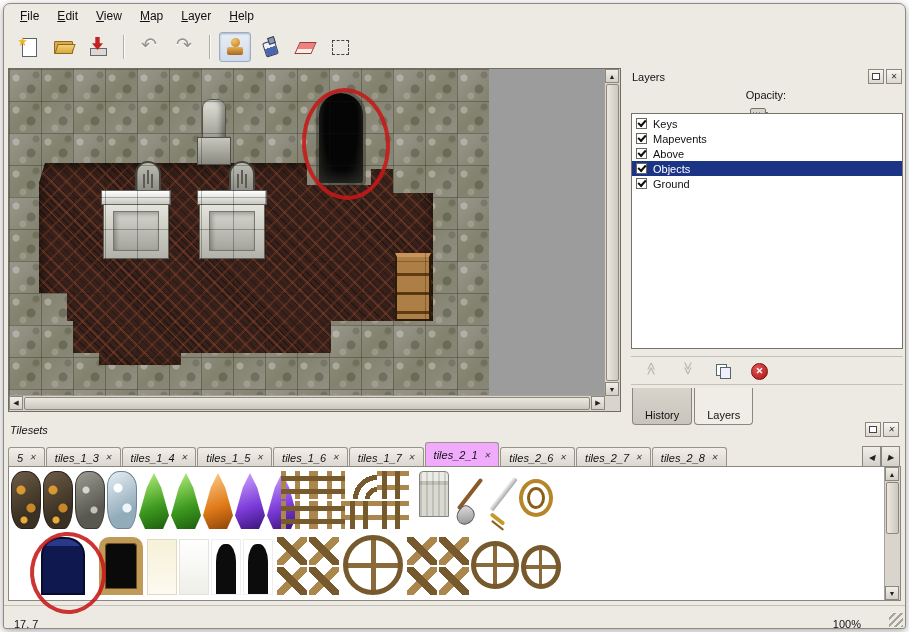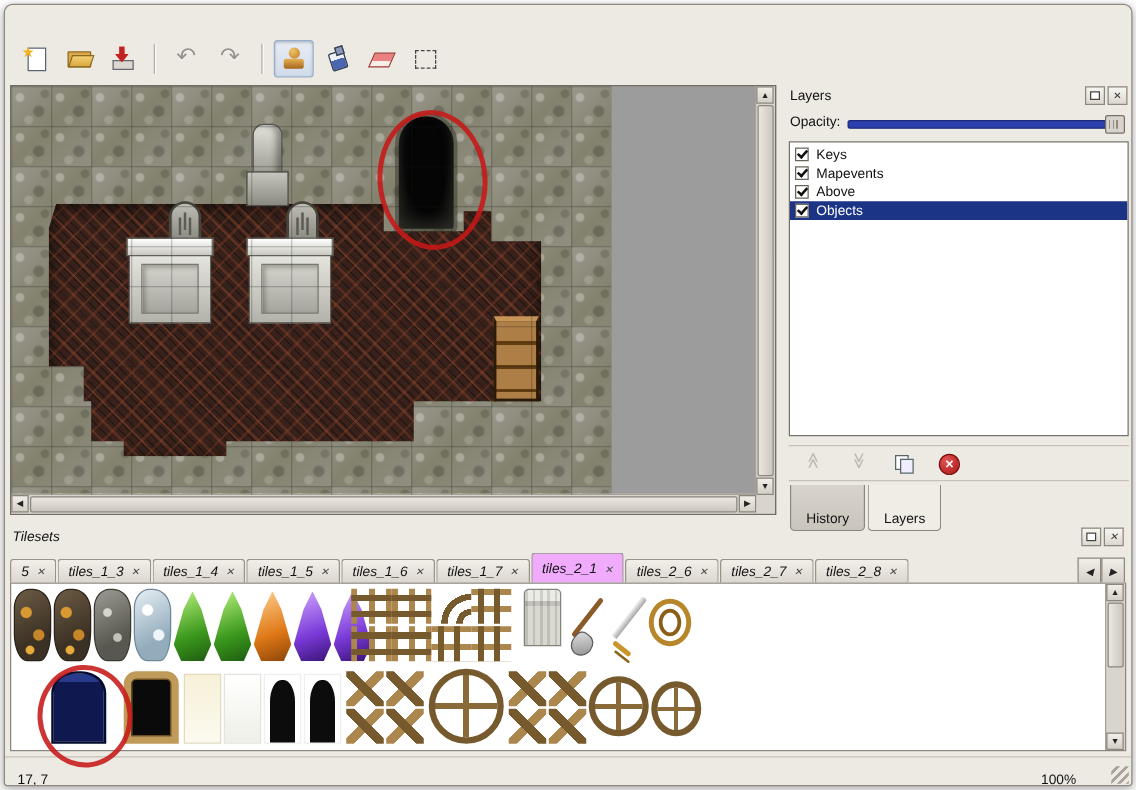--- a/index.html
+++ b/index.html
@@ -79,21 +79,21 @@
   .map-hsb .sb-thumb{top:1px;bottom:1px;left:15px;right:15px;}
   .sb-corner{position:absolute;right:0;bottom:0;width:15px;height:15px;background:#d9d5cd;}
 
   
   .panel-title{position:absolute;left:0;top:0;right:0;height:17px;display:flex;align-items:center;justify-content:space-between;padding:0 4px;font-size:11px;color:#111;}
   .pnl-btns{display:flex;gap:2px;}
   .pnl-btn{width:14px;height:13px;border:1px solid #8b877f;background:linear-gradient(#f8f6f1,#dcd8d0);display:flex;align-items:center;justify-content:center;font-size:8px;color:#333;position:relative;}
   .pnl-btn.float::before{content:"";width:6px;height:5px;border:1px solid #444;background:#fff;}
 
   .layers-panel{position:absolute;left:624px;top:64px;width:278px;height:349px;}
-  .opacity-row{position:absolute;left:4px;right:6px;top:21px;height:18px;display:flex;align-items:center;gap:6px;font-size:11px;color:#111;}
+  .opacity-row{position:absolute;left:4px;right:6px;top:21px;height:18px;display:flex;align-items:center;gap:6px;font-size:11px;color:#111;flex-direction:column;}
   .slider{position:relative;flex:1;height:14px;}
   .slider-track{position:absolute;left:0;right:0;top:5px;height:5px;background:#2b3fae;border-radius:2px;border:1px solid #1c2a78;}
   .slider-handle{position:absolute;right:0;top:1px;width:14px;height:13px;background:#d8d4cc;border:1px solid #76726a;background-image:repeating-linear-gradient(90deg,#918d85 0 1px,transparent 1px 3px);background-size:9px 7px;background-position:2px 3px;background-repeat:no-repeat;border-radius:2px;}
   .layers-list{position:absolute;left:3px;right:3px;top:45px;height:236px;background:#fff;border:1px solid #76726a;box-sizing:border-box;overflow:hidden;padding-top:2px;}
   .layer-row{display:flex;align-items:center;gap:6px;height:15px;padding:0 4px;font-size:11px;color:#111;}
   .layer-row.selected{background:#1c3486;color:#fff;}
   .checkbox{width:11px;height:11px;border:1px solid #6a665e;background:#fff;position:relative;box-sizing:border-box;flex:0 0 auto;}
   .checkbox.checked::after{content:"";position:absolute;left:1px;top:1px;width:6px;height:3px;border-left:2px solid #101010;border-bottom:2px solid #101010;transform:rotate(-48deg);}
   .layers-buttons{position:absolute;left:3px;right:3px;top:288px;height:27px;display:flex;align-items:center;gap:8px;padding-left:6px;border-top:1px solid #c5c1b9;border-bottom:1px solid #c5c1b9;}
   .lp-btn{width:26px;height:22px;display:flex;align-items:center;justify-content:center;border:1px solid transparent;border-radius:2px;position:relative;}
@@ -155,20 +155,28 @@
   .status-coords{padding-left:10px;}
   .status-zoom{position:absolute;right:44px;text-decoration:underline;}
   .grip{position:absolute;right:2px;bottom:3px;width:14px;height:14px;background:repeating-linear-gradient(135deg,transparent 0 3px,#a8a49c 3px 5px);}
 </style>
 </head>
 <body>
 
 <div class="page">
   <div class="window">
 
+    <div class="menubar">
+        <div class="menu-item">File</div>
+        <div class="menu-item">Edit</div>
+        <div class="menu-item">View</div>
+        <div class="menu-item">Map</div>
+        <div class="menu-item">Layer</div>
+        <div class="menu-item">Help</div>
+      </div>
 
     <div class="toolbar">
         <div class="tb-btn">
           <div class="tb-icon i-new"></div>
         </div>
         <div class="tb-btn">
           <div class="tb-icon i-open"></div>
         </div>
         <div class="tb-btn">
           <div class="tb-icon i-save"></div>
@@ -245,20 +253,24 @@
             <div class="checkbox checked"></div>
             <div class="layer-label">Mapevents</div>
           </div>
           <div class="layer-row">
             <div class="checkbox checked"></div>
             <div class="layer-label">Above</div>
           </div>
           <div class="layer-row selected">
             <div class="checkbox checked"></div>
             <div class="layer-label">Objects</div>
+          </div>
+          <div class="layer-row">
+            <div class="checkbox checked"></div>
+            <div class="layer-label">Ground</div>
           </div>
         </div>
       <div class="layers-buttons">
           <div class="lp-btn">
             <div class="lp-icon i-move-up"></div>
           </div>
           <div class="lp-btn">
             <div class="lp-icon i-move-down"></div>
           </div>
           <div class="lp-btn">

